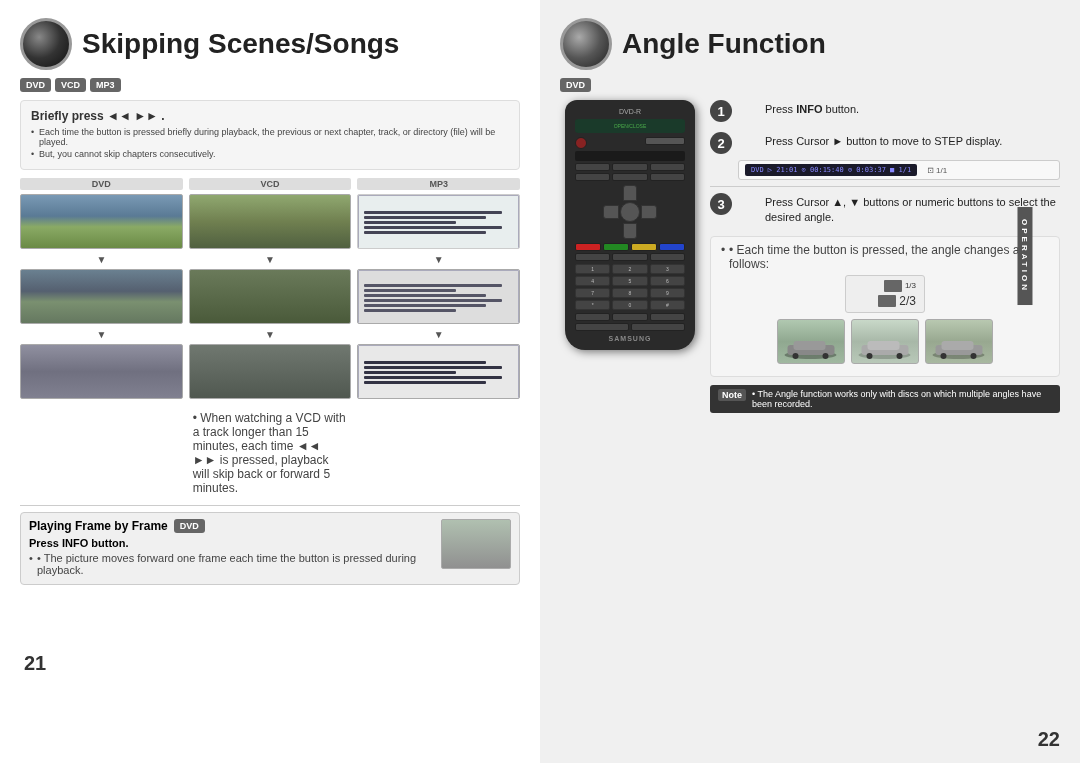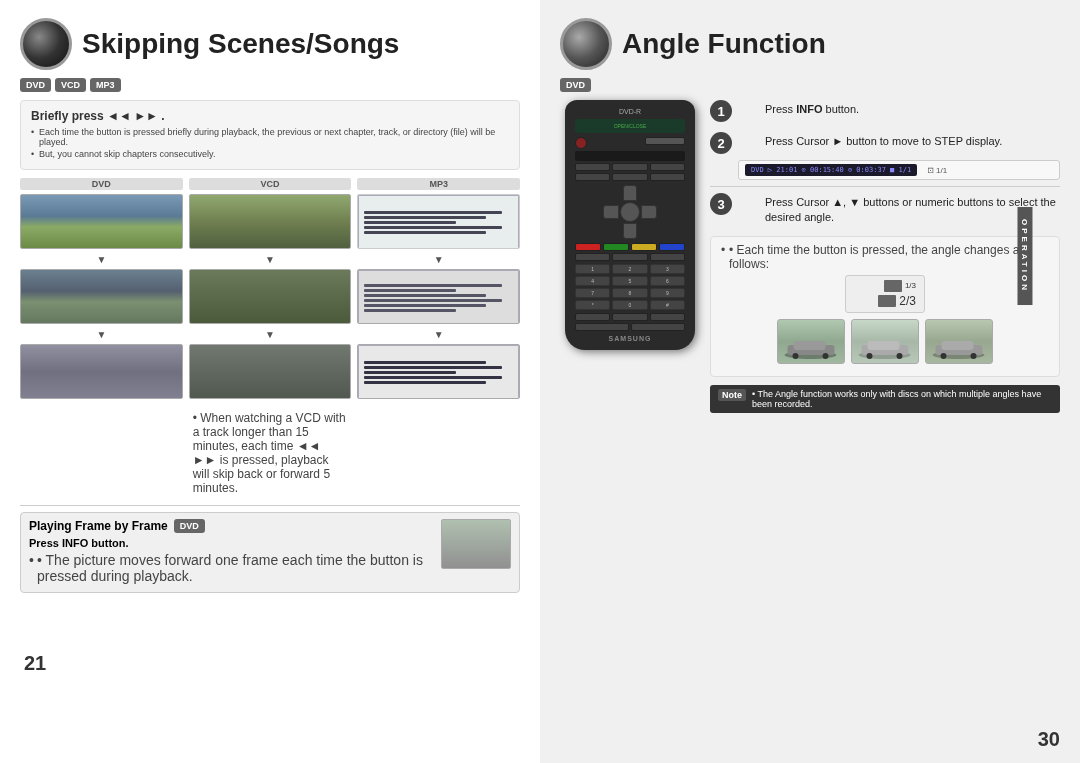--- a/index.html
+++ b/index.html
@@ -577,21 +577,21 @@
 
   <hr class="divider-line">
 
   <div class="playing-frame">
     <div class="playing-frame-info">
       <div style="display:flex;align-items:center;gap:6px;margin-bottom:4px;">
         <span style="font-size:12px;font-weight:bold;">Playing Frame by Frame</span>
         <span class="badge dvd">DVD</span>
       </div>
       <div style="font-size:11px;font-weight:bold;margin-bottom:3px;">Press INFO button.</div>
-      <div class="bullet-text" style="font-size:14px;">• The picture moves forward one frame each time the button is pressed during playback.</div>
+      <div class="bullet-text" style="font-size:11px;">• The picture moves forward one frame each time the button is pressed during playback.</div>
     </div>
     <div class="playing-frame-thumb" style="background:linear-gradient(180deg,#b0c0b0,#909090);"></div>
   </div>
 
   <div class="page-number page-left">21</div>
 </div>
 
 <div class="right-half">
 
   <div class="section-header">
@@ -764,14 +764,14 @@
 
       <div class="note-box">
         <span class="note-label">Note</span>
         <span>• The Angle function works only with discs on which multiple angles have been recorded.</span>
       </div>
 
       <div style="position:absolute;right:-14px;top:50%;transform:translateY(-50%) rotate(90deg);background:#555;color:#fff;font-size:8px;font-weight:bold;padding:3px 12px;letter-spacing:3px;white-space:nowrap;transform-origin:center center;">OPERATION</div>
     </div>
   </div>
 
-  <div class="page-number page-right">30</div>
+  <div class="page-number page-right">22</div>
 </div>
 
 </body></html>

